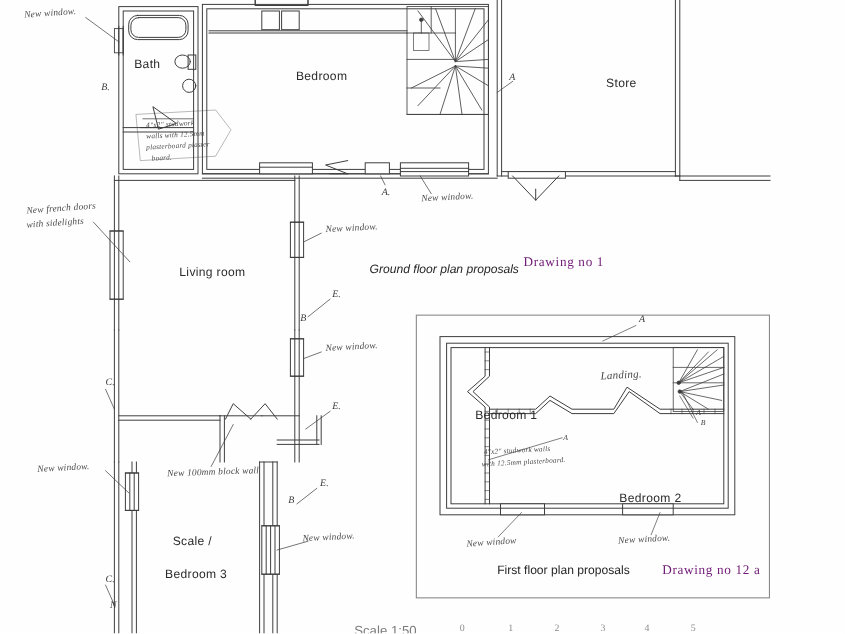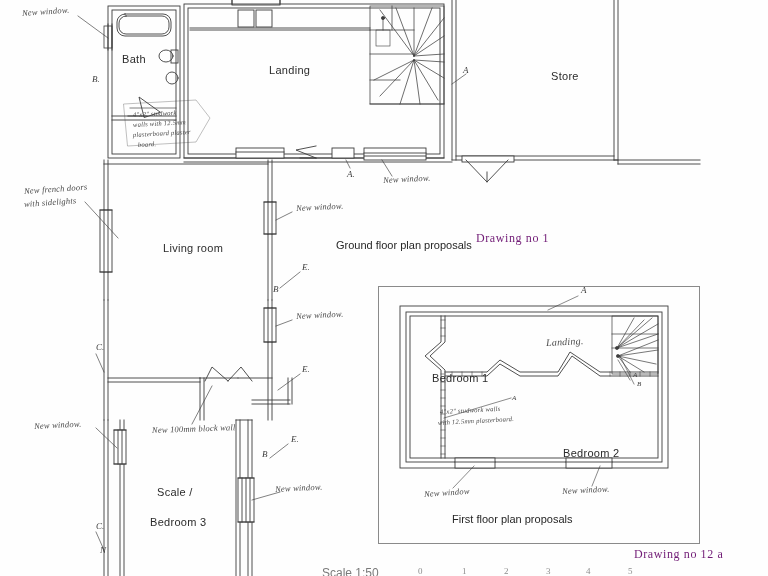--- a/index.html
+++ b/index.html
@@ -326,21 +326,21 @@
         <path d="M630 380 L618 360"></path>
         <path d="M634 384 L620 356"></path>
       </g>
 
     </g>
   </svg>
 
   <div class="inset-frame" style="left:378px; top:286px; width:320px; height:256px;"></div>
 
   <div class="room-label" style="left:122px; top:53px;">Bath</div>
-  <div class="room-label" style="left:269px; top:64px;">Landing</div>
+  <div class="room-label" style="left:269px; top:64px;">Bedroom</div>
   <div class="room-label" style="left:551px; top:70px;">Store</div>
   <div class="room-label" style="left:163px; top:242px;">Living room</div>
   <div class="room-label" style="left:157px; top:486px;">Scale /</div>
   <div class="room-label" style="left:150px; top:516px;">Bedroom 3</div>
 
   <div class="hand" style="left:22px; top:8px; transform:rotate(-4deg);">New window.</div>
   <div class="hand" style="left:24px; top:186px; transform:rotate(-4deg);">New french doors</div>
   <div class="hand" style="left:24px; top:199px; transform:rotate(-4deg);">with sidelights</div>
   <div class="hand" style="left:296px; top:203px; transform:rotate(-3deg);">New window.</div>
   <div class="hand" style="left:296px; top:311px; transform:rotate(-3deg);">New window.</div>
@@ -359,40 +359,40 @@
   <div class="marker" style="left:347px; top:169px;">A.</div>
   <div class="marker" style="left:302px; top:262px;">E.</div>
   <div class="marker" style="left:302px; top:364px;">E.</div>
   <div class="marker" style="left:273px; top:284px;">B</div>
   <div class="marker" style="left:96px; top:342px;">C.</div>
   <div class="marker" style="left:291px; top:434px;">E.</div>
   <div class="marker" style="left:262px; top:449px;">B</div>
   <div class="marker" style="left:96px; top:521px;">C.</div>
   <div class="marker" style="left:100px; top:545px;">N</div>
 
-  <div class="title-plain" style="left:336px; top:239px;">Ground floor plan proposals</div>
+  <div class="title-plain" style="left:336px; top:239px;font-style:italic;">Ground floor plan proposals</div>
   <div class="title-bold" style="left:476px; top:231px;">Drawing  no  1</div>
 
   <div class="room-label" style="left:432px; top:372px;">Bedroom 1</div>
   <div class="hand" style="left:546px; top:337px; font-size:10px; transform:rotate(-3deg);">Landing.</div>
   <div class="room-label" style="left:563px; top:447px;">Bedroom 2</div>
 
   <div class="hand" style="left:424px; top:489px; transform:rotate(-4deg);">New window</div>
   <div class="hand" style="left:562px; top:486px; transform:rotate(-3deg);">New window.</div>
 
   <div class="hand small" style="left:440px; top:408px; transform:rotate(-3deg);">4"x2" studwork walls</div>
   <div class="hand small" style="left:438px; top:419px; transform:rotate(-3deg);">with 12.5mm plasterboard.</div>
 
   <div class="marker" style="left:581px; top:285px;">A</div>
   <div class="marker" style="left:512px; top:394px; font-size:7px;">A</div>
   <div class="marker" style="left:633px; top:371px; font-size:7px;">A</div>
   <div class="marker" style="left:637px; top:380px; font-size:7px;">B</div>
 
   <div class="title-plain" style="left:452px; top:513px;">First floor plan  proposals</div>
-  <div class="title-bold" style="left:634px; top:511px;margin-top:36px;">Drawing   no  12 a</div>
+  <div class="title-bold" style="left:602px; top:511px;">Drawing   no  12 a</div>
 
   <div class="scale-text" style="left:322px; top:566px;">Scale 1:50</div>
   <div class="scale-num" style="left:418px; top:566px;">0</div>
   <div class="scale-num" style="left:462px; top:566px;">1</div>
   <div class="scale-num" style="left:504px; top:566px;">2</div>
   <div class="scale-num" style="left:546px; top:566px;">3</div>
   <div class="scale-num" style="left:586px; top:566px;">4</div>
   <div class="scale-num" style="left:628px; top:566px;">5</div>
 
 </div>

